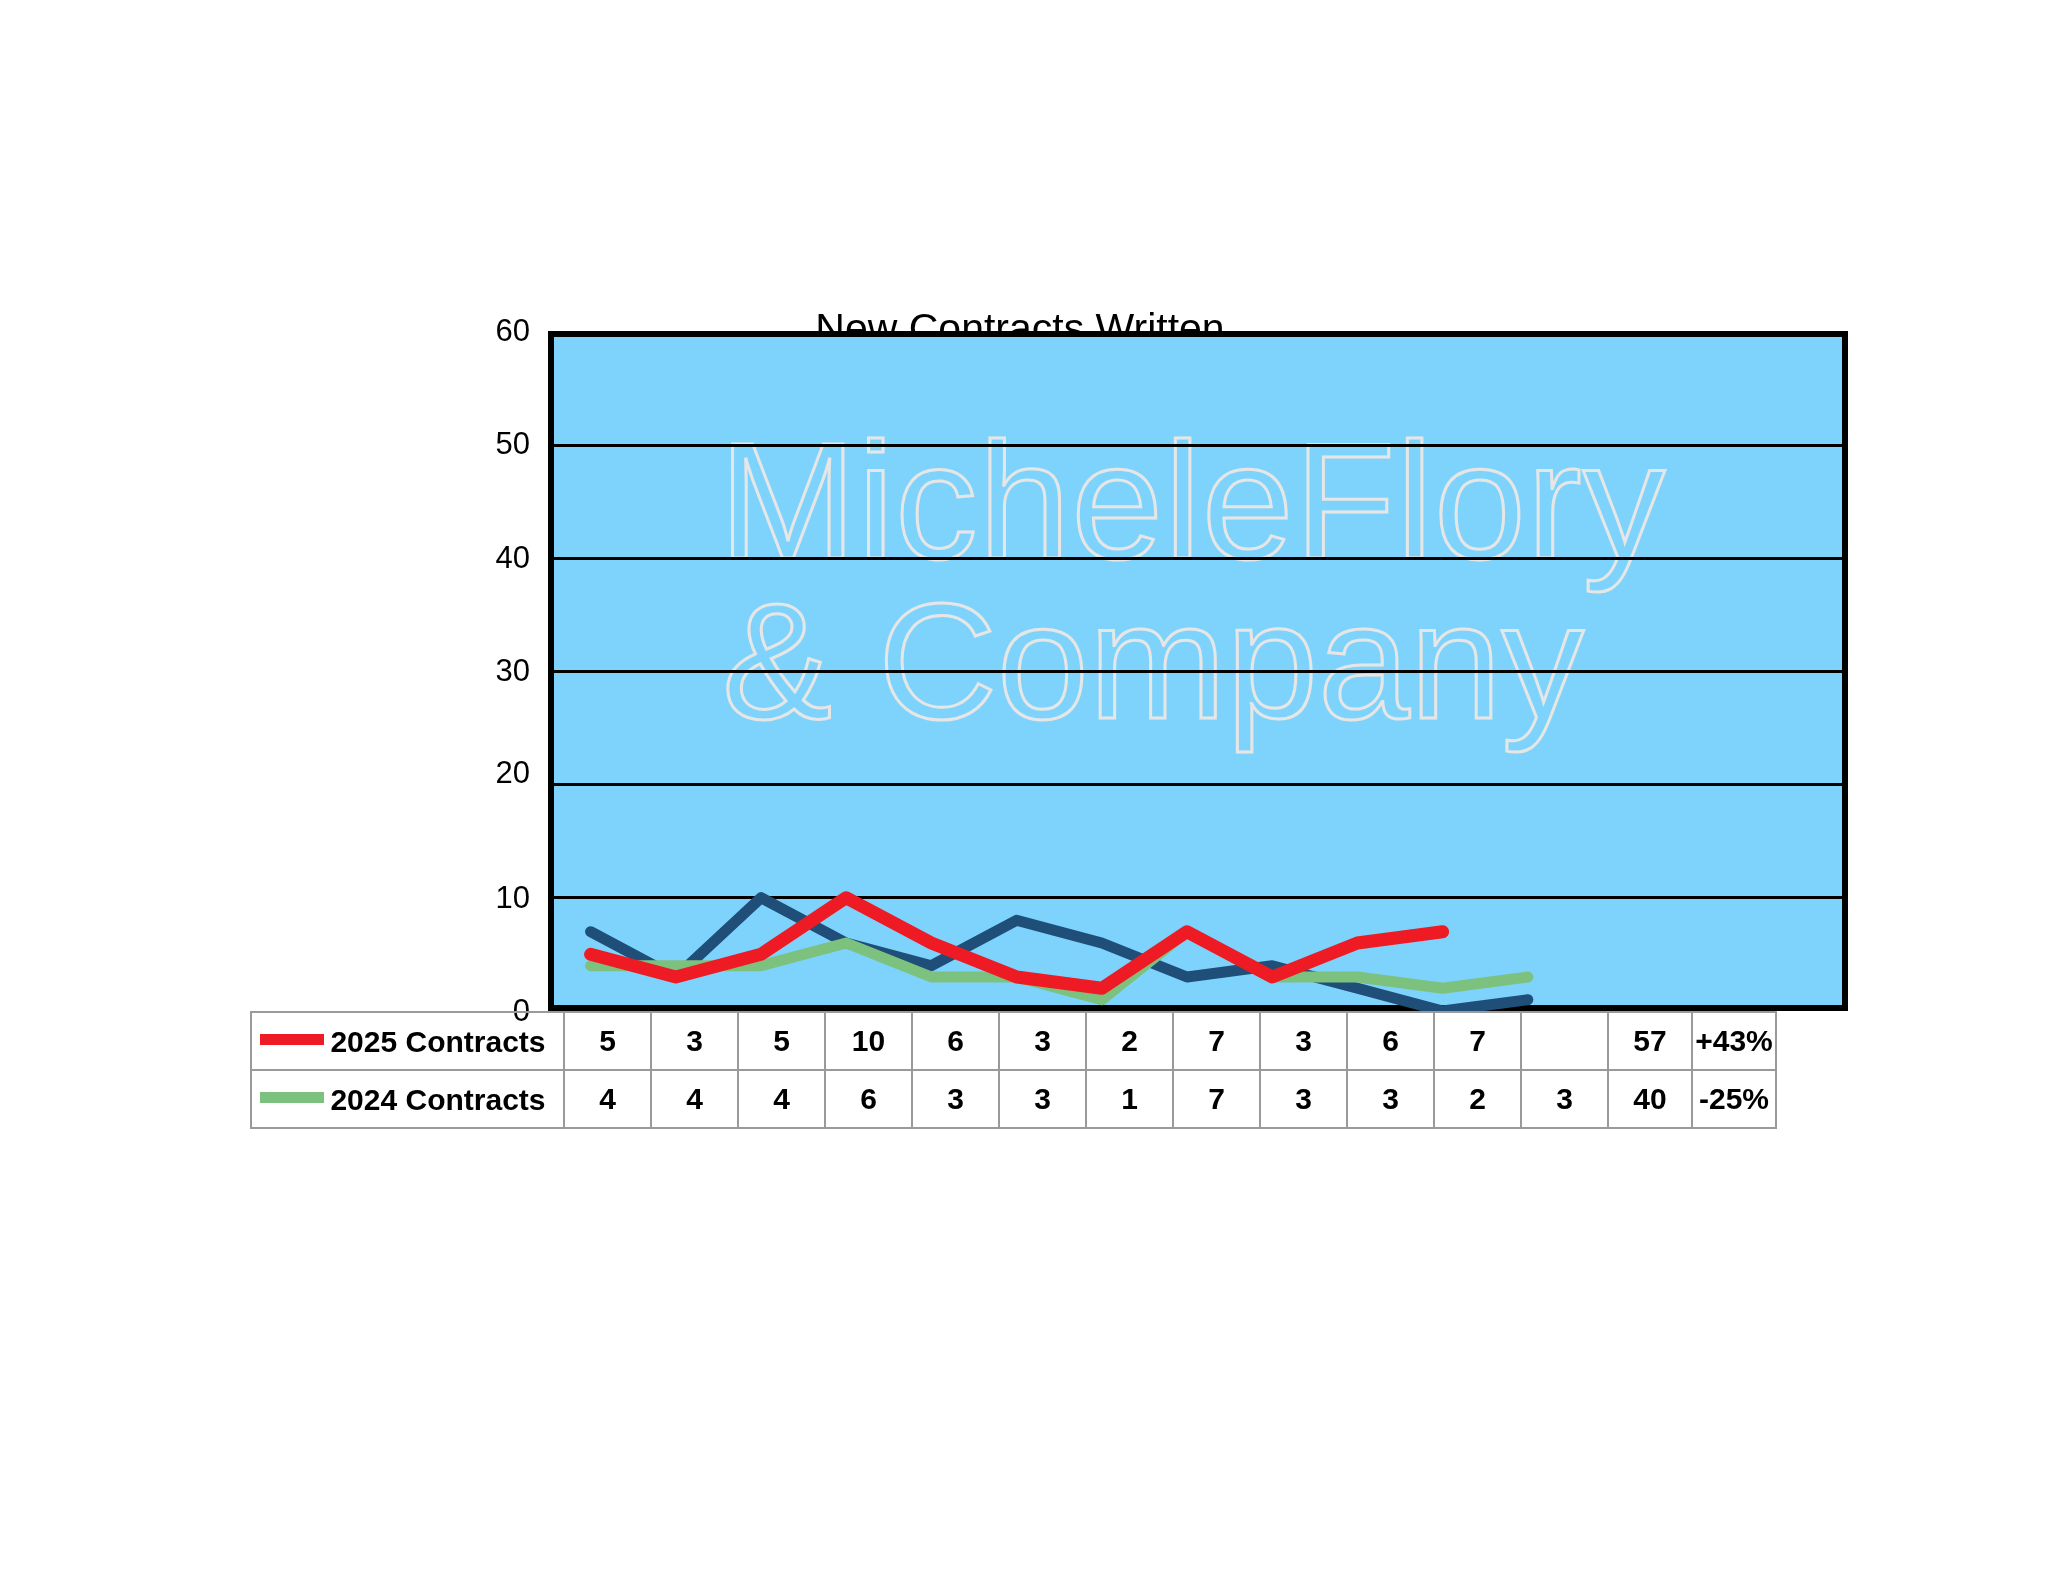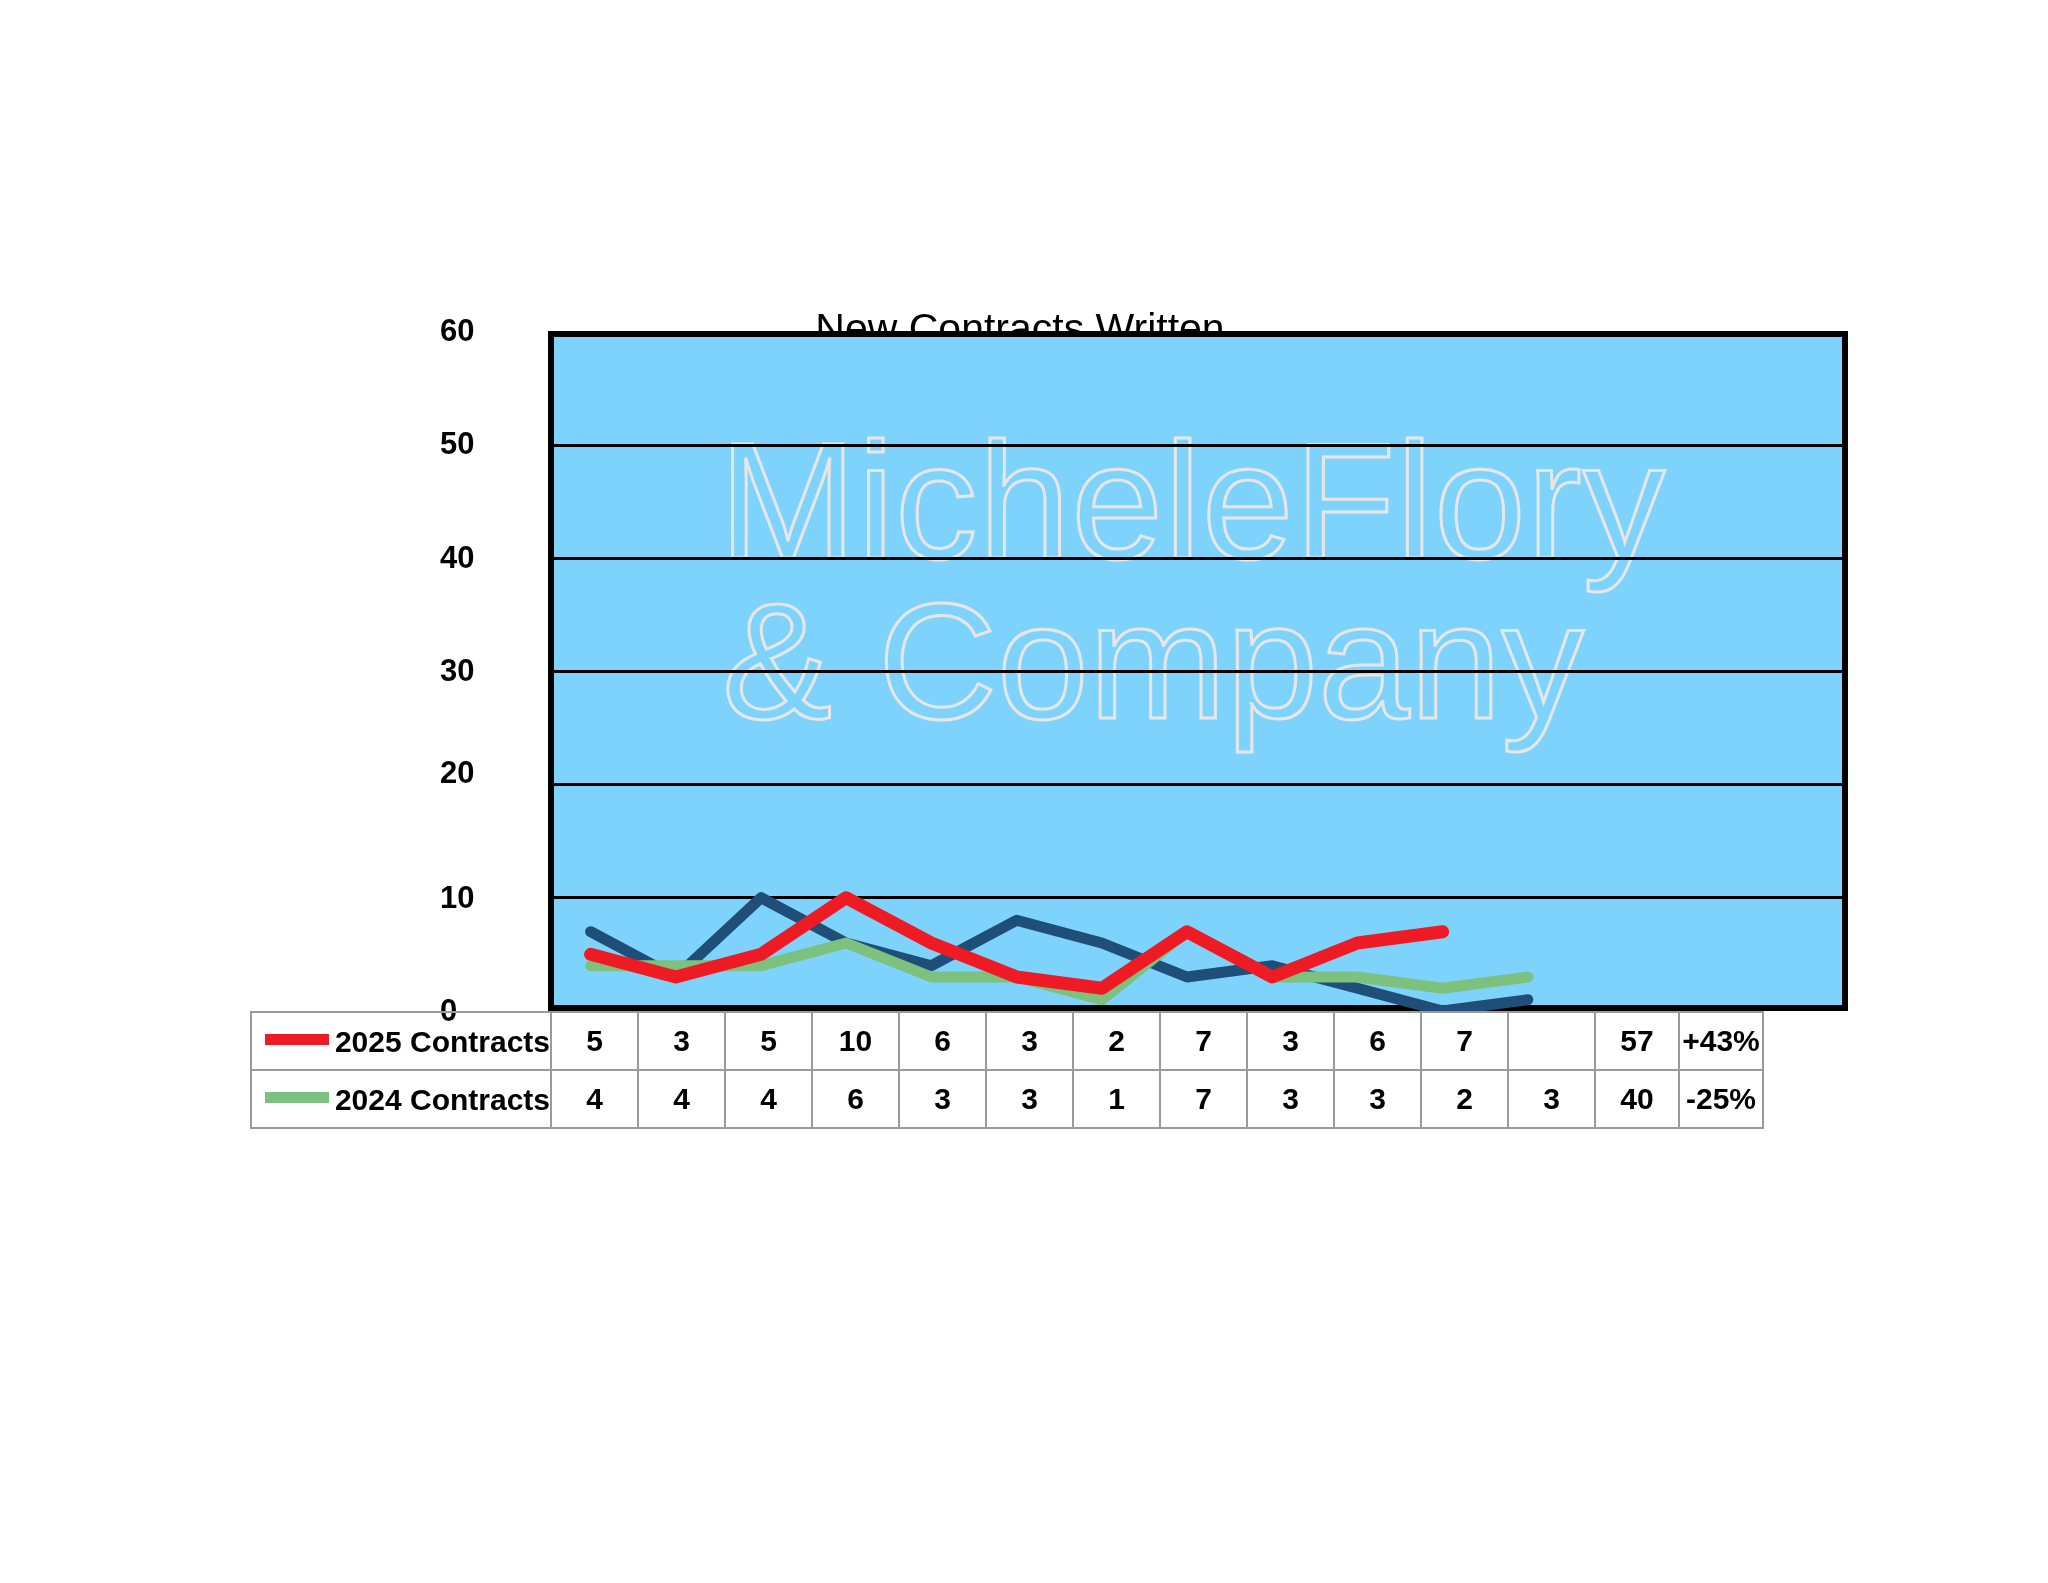--- a/index.html
+++ b/index.html
@@ -84,22 +84,23 @@
   .wm2 {
     left: 168px;
     top: 230px;
     font-size: 165px;
   }
 
   
   .y-label {
     position: absolute;
     width: 90px;
+    text-align: right;
     font-size: 31px;
-    font-weight: bold;
+    font-weight: normal;
     color: #000000;
   }
 
   
   #lines-svg {
     position: absolute;
     left: 548px;
     top: 331px;
     width: 1300px;
     height: 680px;
@@ -117,22 +118,22 @@
   }
   .data-table td, .data-table th {
     border: 2px solid #9a9a9a;
     text-align: center;
     height: 56px;
     padding: 0;
     font-weight: bold;
   }
   .data-table .legend-cell {
     width: 298px;
-    text-align: right;
-    padding-right: 0;
+    text-align: center;
+    padding-right: 13px;
     position: relative;
     border-left: 2px solid #9a9a9a;
   }
   .data-table .month-cell { width: 85px; }
   .data-table .ytd-cell { width: 82px; }
   .data-table .pm-cell { width: 82px; }
   .hdr-row td { height: 74px; vertical-align: middle; }
   .hdr-ytd { line-height: 34px; font-size: 30px; }
 
   .legend-swatch {

